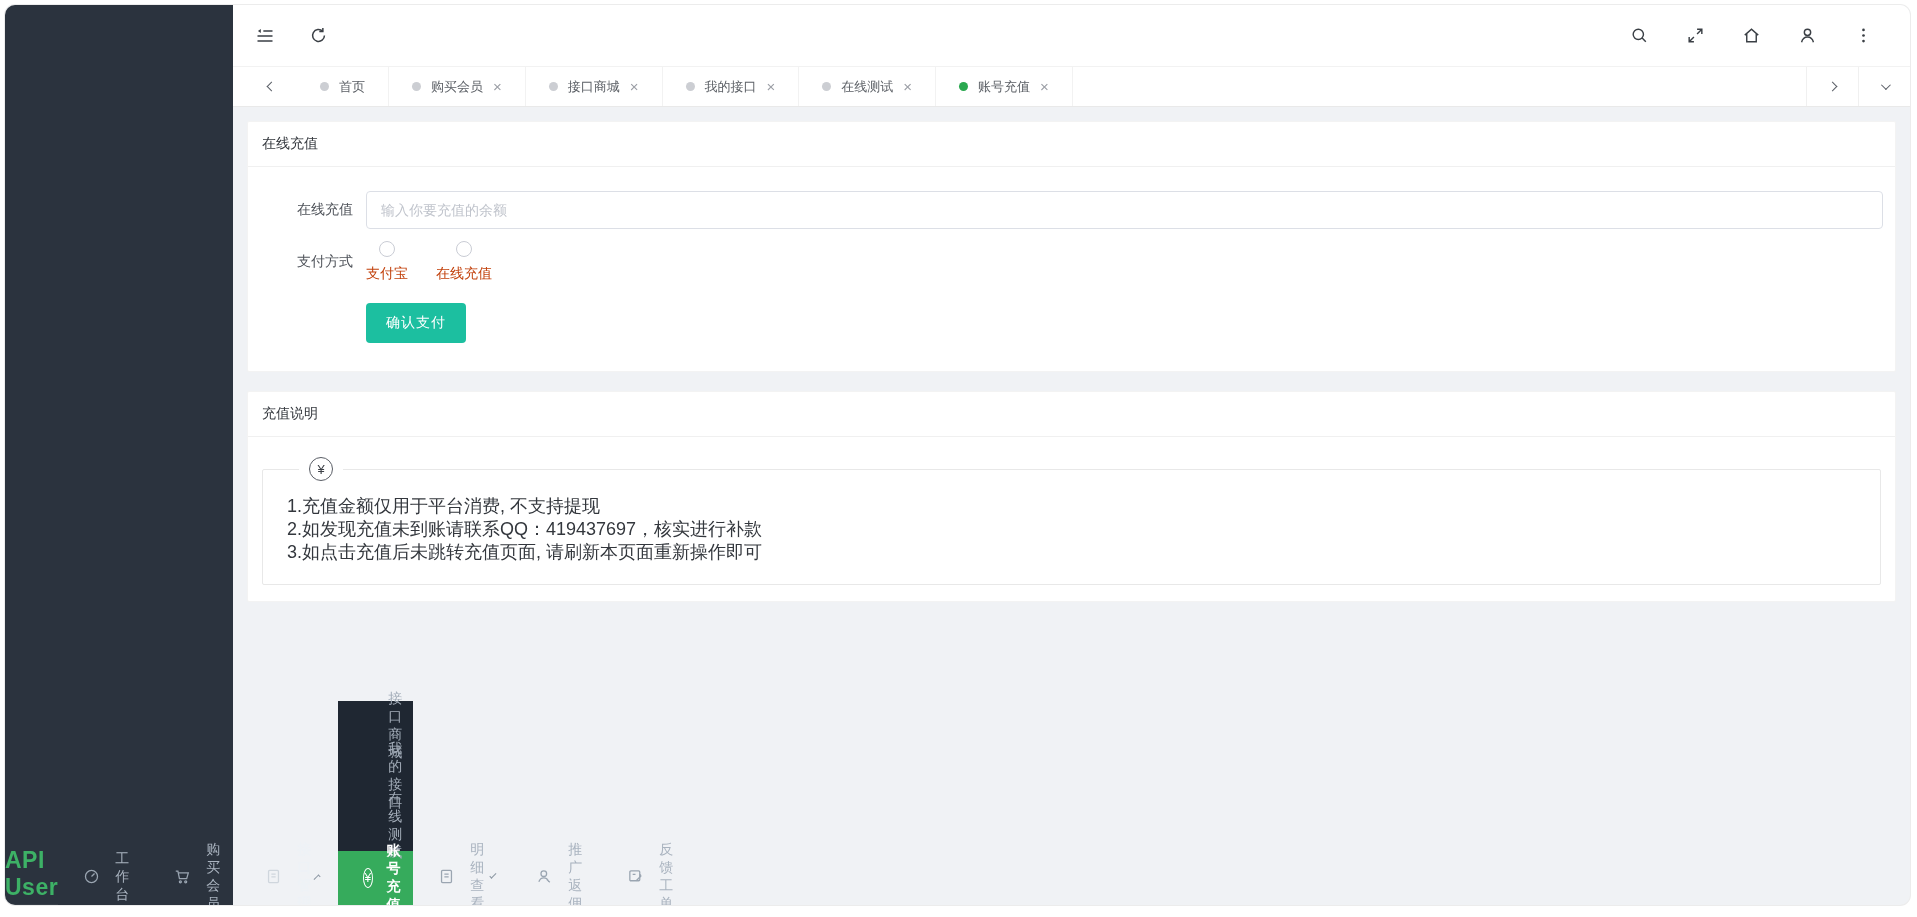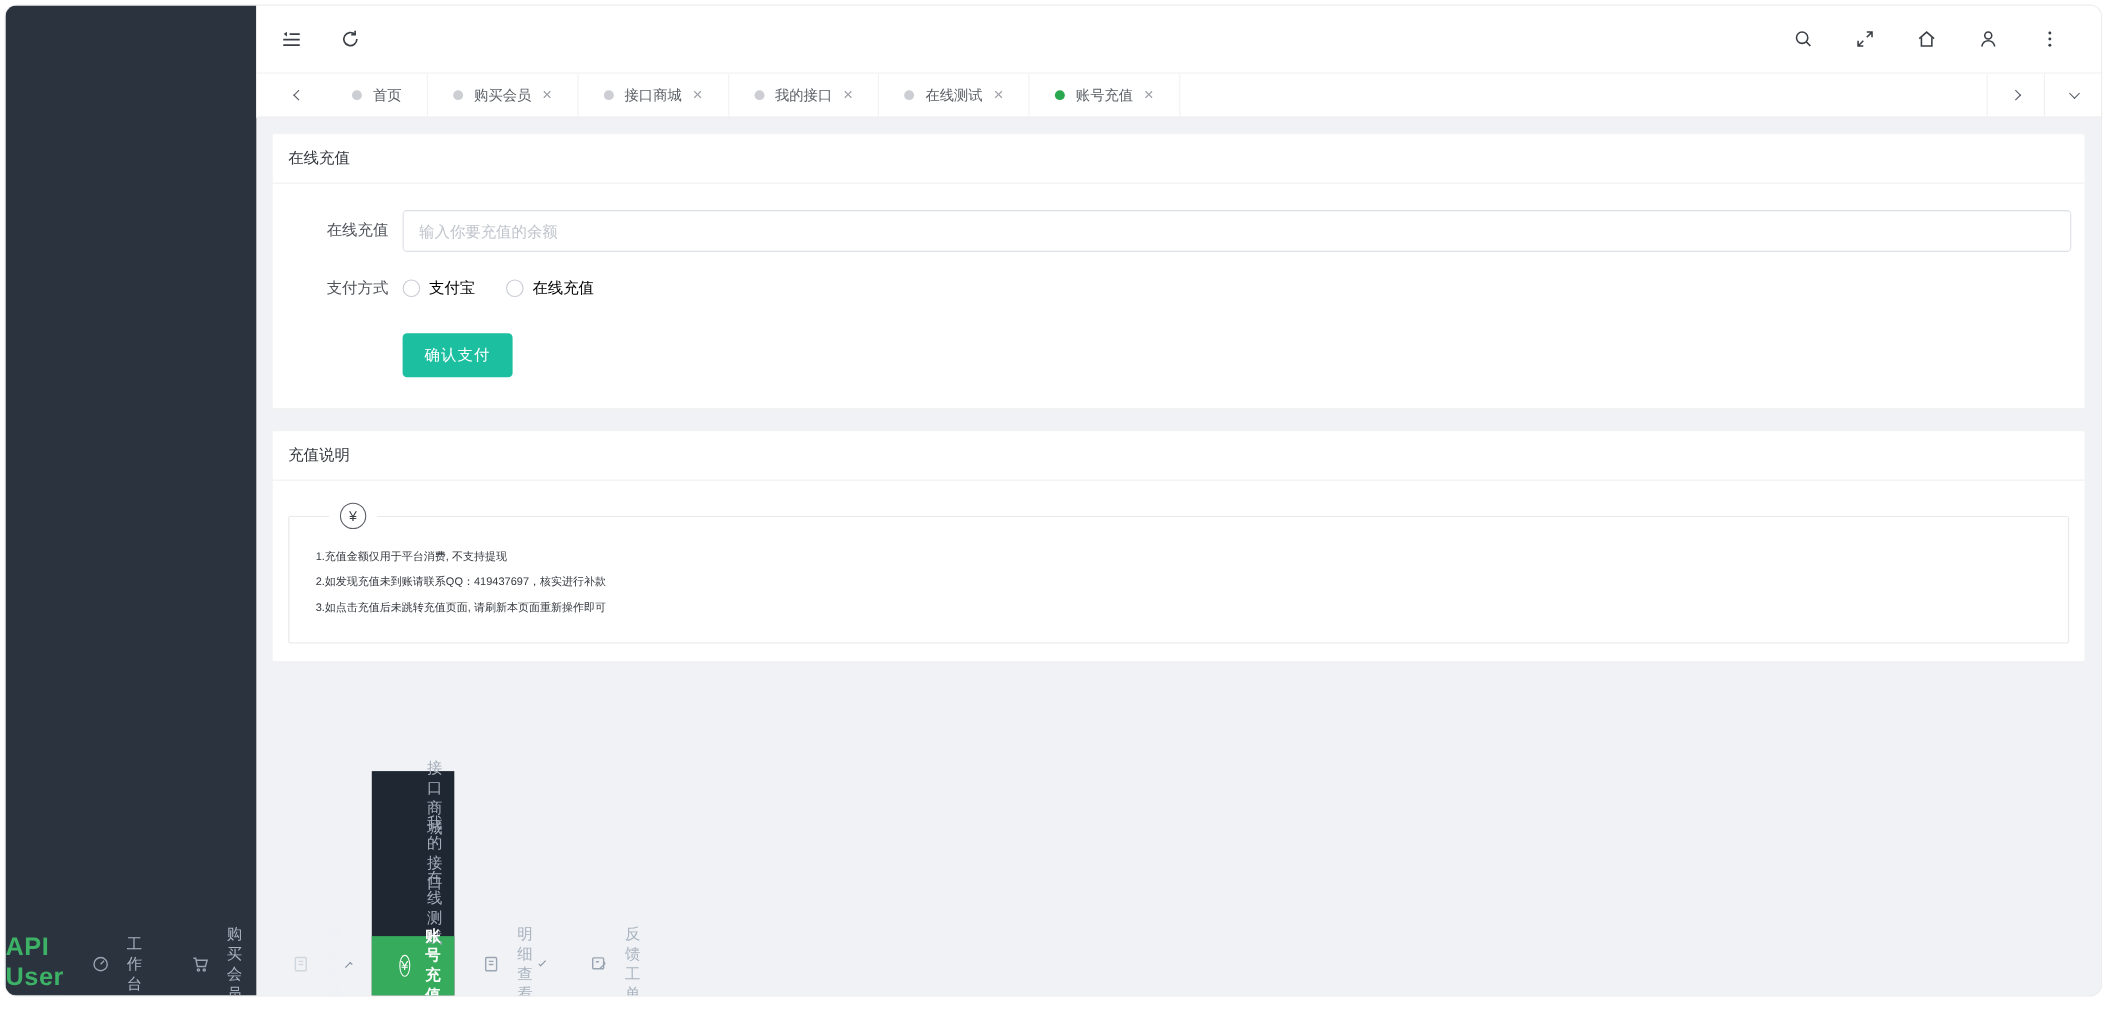--- a/index.html
+++ b/index.html
@@ -49,29 +49,29 @@
   .card-header { padding:13px 14px; font-size:14px; color:#33373d; border-bottom:1px solid #f0f0f0; }
   .card-body { padding:24px 12px 24px 6px; }
   .form-row { display:flex; align-items:center; margin-bottom:14px; }
   .form-row:last-child { margin-bottom:4px; }
   .form-label { width:112px; text-align:right; padding-right:13px; font-size:14px; color:#4f5advance3;color:#4f535a; flex-shrink:0; }
   .form-field { flex:1; }
   .input { width:100%; height:38px; border:1px solid #dcdfe6; border-radius:4px; padding:0 14px; font-size:14px; color:#8b5cf6; font-family:inherit; outline:none; background:#fff; }
   .input::placeholder { color:#c0c4cc; }
   .input.disabled { background:#f5f7fa; color:#5a5e66; }
   .radio-group { display:flex; align-items:center; gap:28px; height:38px; }
-  .radio { display:flex; align-items:center; gap:8px; cursor:pointer; font-size:14px; color:#000000; }
+  .radio { display:flex; align-items:center; gap:8px; cursor:pointer; font-size:14px; color:#c2410c;flex-direction:column; }
   .radio .rdot { width:16px; height:16px; border:1px solid #c9ccd4; border-radius:50%; background:#fff; }
   .btn-primary { display:inline-block; height:40px; padding:0 20px; background:#1cbfa0; color:#fff; border:none; border-radius:4px; font-size:14px; font-family:inherit; cursor:pointer; letter-spacing:1px; margin-top:8px; }
 
   .notes-body { padding:20px 14px 16px; }
   .notes-box { border:1px solid #e8e8e8; border-radius:2px; padding:14px 24px 20px; }
   .notes-box legend { margin-left:12px; padding:0 10px; }
   .legend-yen { width:24px; height:24px; border:1px solid #5a5e66; border-radius:50%; display:inline-flex; align-items:center; justify-content:center; font-size:13px; color:#3c4046; }
-  .notes-box p { font-size:10px; color:#33373d; line-height:23px; }
+  .notes-box p { font-size:18px; color:#33373d; line-height:23px; }
 
   svg { display:block; }
 </style>
 </head>
 <body>
 
 <div class="app">
 
   <aside class="sidebar">
     <div class="logo">API User</div>
@@ -128,20 +128,29 @@
       <span class="s-icon">
         <svg viewBox="0 0 24 24" width="17" height="17" fill="none" stroke="currentColor" stroke-width="1.8">
             <rect x="5" y="3.5" width="14" height="17" rx="1.5"></rect>
             <path d="M9 8.5 h6 M9 12.5 h6"></path>
           </svg>
       </span>
       <span>明细查看</span>
       <span class="chev down"></span>
     </div>
 
+    <div class="side-item">
+      <span class="s-icon">
+        <svg viewBox="0 0 24 24" width="17" height="17" fill="none" stroke="currentColor" stroke-width="1.8">
+            <circle cx="11" cy="8" r="4"></circle>
+            <path d="M4 19.5 c1.5-4 4-5.5 7-5.5 s5.5 1.5 7 5.5 M15 16 l4.5 4"></path>
+          </svg>
+      </span>
+      <span>推广返佣</span>
+    </div>
 
     <div class="side-item">
       <span class="s-icon">
         <svg viewBox="0 0 24 24" width="17" height="17" fill="none" stroke="currentColor" stroke-width="1.8">
             <rect x="4" y="4" width="14" height="14" rx="1.5"></rect>
             <path d="M8 9 h4 M13 18 l7-7 M20 11 l-2-2"></path>
           </svg>
       </span>
       <span>反馈工单</span>
     </div>

